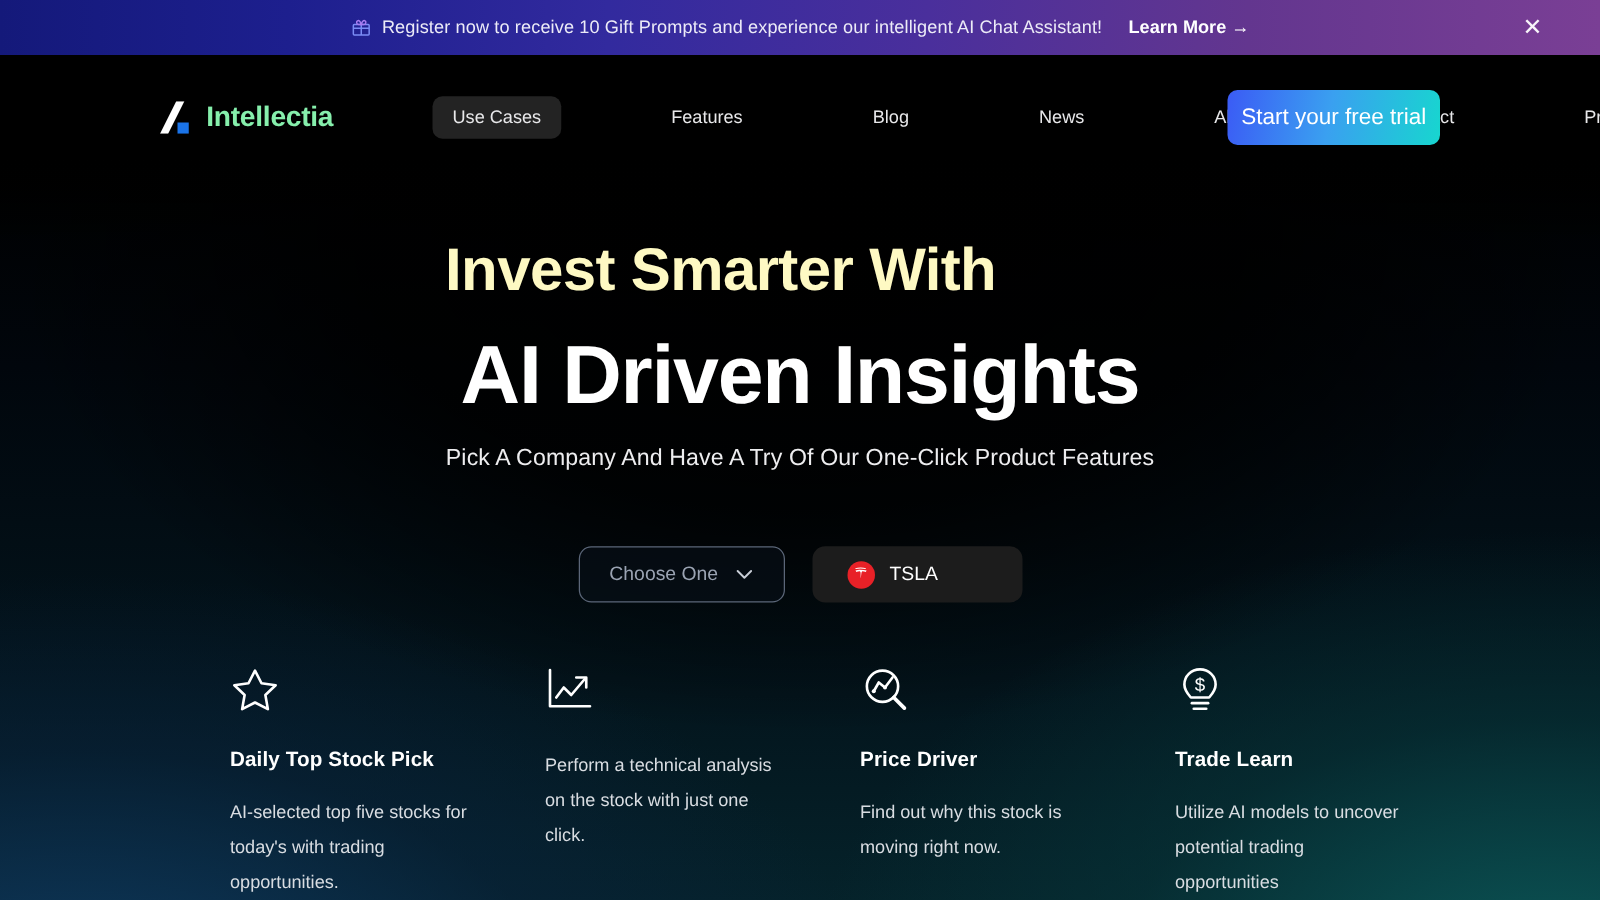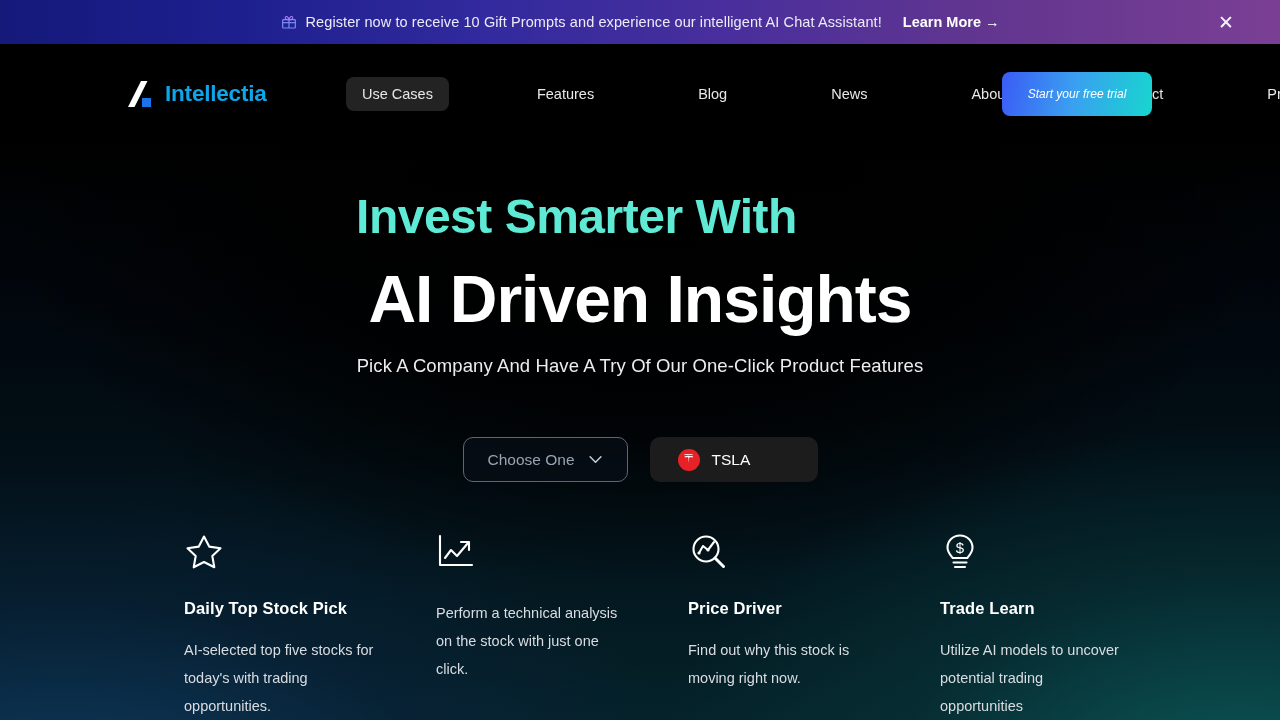--- a/index.html
+++ b/index.html
@@ -82,21 +82,21 @@
   .logo-wrap {
     position: absolute;
     left: 128px; top: 50%;
     transform: translateY(-50%);
     display: flex;
     align-items: center;
     gap: 7px;
   }
   .logo-mark { width: 30px; height: 26px; display: block; }
   .logo-text {
-    color: #0ea5e9;
+    color: #86efac;
     font-size: 22.5px;
     font-weight: bold;
     letter-spacing: -.2px;
   }
   .nav-links {
     position: absolute;
     left: 346px; top: 50%;
     transform: translateY(-50%);
     display: flex;
     align-items: center;
@@ -109,31 +109,30 @@
     border-radius: 8px;
     cursor: pointer;
     white-space: nowrap;
   }
   .nav-item.active { background: #232323; }
   .nav-gap { width: 24px; }
   .cta-btn {
     position: absolute;
     right: 128px; top: 50%;
     transform: translateY(-50%);
-    width: 150px; height: 44px;
+    width: 170px; height: 44px;
     border-radius: 8px;
     background: linear-gradient(100deg, #3b5bf5 0%, #3aa0f0 48%, #17d6cf 100%);
     color: #fff;
-    font-size: 12px;
+    font-size: 18px;
     display: flex;
     align-items: center;
     justify-content: center;
     cursor: pointer;
     border: none;
-    font-style: italic;
   }
 
   
   .hero-bg {
     position: absolute;
     left: 0; top: 127px;
     width: 1280px;
     height: 593px;
     background:
       radial-gradient(ellipse 820px 470px at 5% 118%, rgba(16,62,104,.95) 0%, rgba(9,34,60,.55) 48%, rgba(0,0,0,0) 78%),
@@ -152,21 +151,21 @@
     position: absolute;
     left: 0; top: 127px;
     width: 1280px;
     height: 593px;
   }
   .headline-1 {
     position: absolute;
     left: 0; top: 64px;
     width: 1153px;
     text-align: center;
-    color: #5eead4;
+    color: #fef9c3;
     font-size: 48px;
     font-weight: bold;
     letter-spacing: -.5px;
     line-height: 1.1;
   }
   .headline-2 {
     position: absolute;
     left: 0; top: 137px;
     width: 1280px;
     text-align: center;

